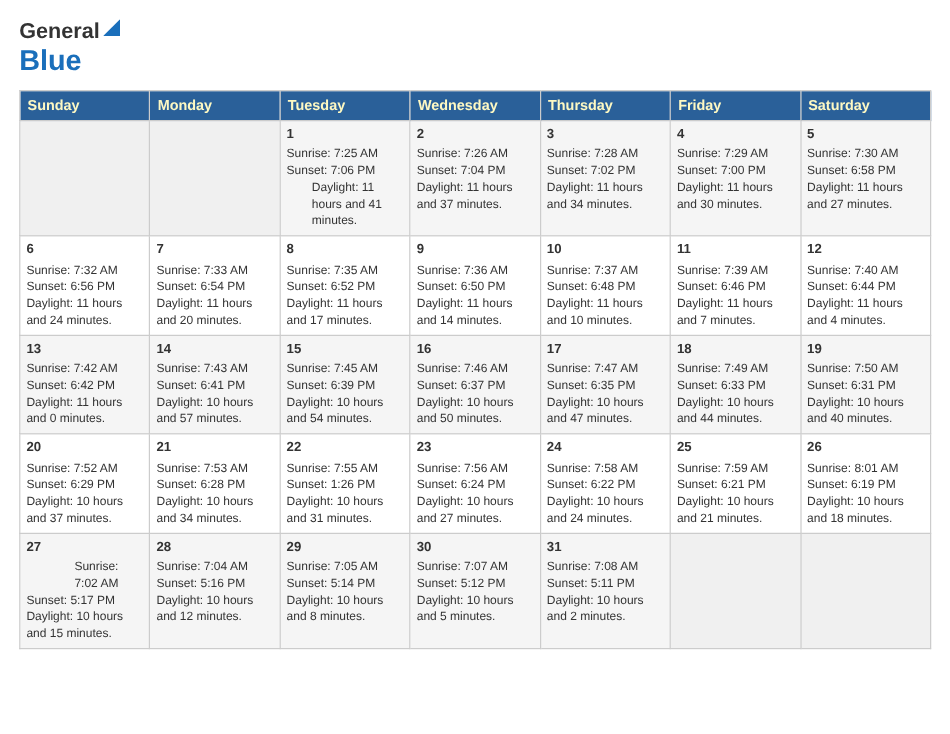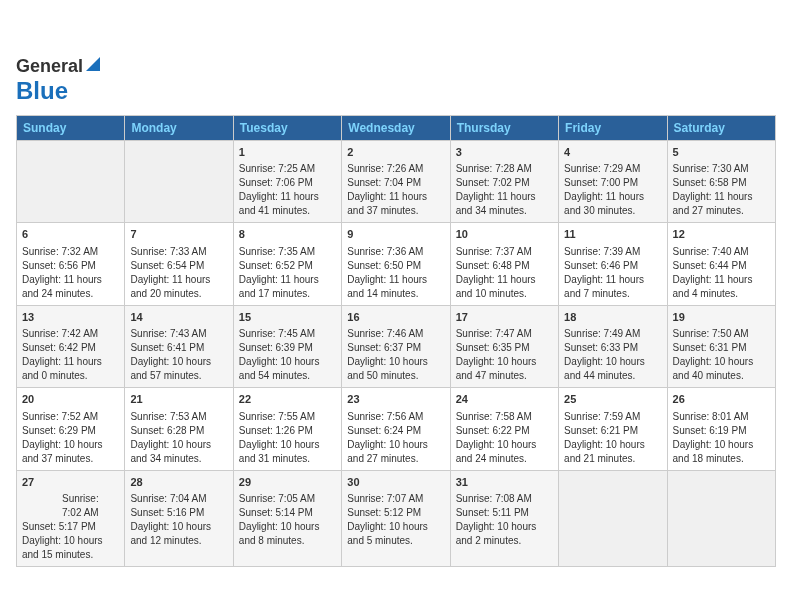--- a/index.html
+++ b/index.html
@@ -17,42 +17,41 @@
       margin-bottom: 10px;
     }
     .logo {
       display: flex;
       flex-direction: column;
       align-items: flex-start;
     }
     .logo-line {
       display: flex;
       align-items: flex-end;
-      margin-top: 40px;
     }
     .title-block {
       text-align: right;
     }
     .title-month {
       font-size: 32px;
       font-weight: bold;
       color: #222;
     }
     .title-location {
       font-size: 15px;
       color: #444;
     }
     .calendar {
       width: 100%;
       border-collapse: collapse;
       font-size: 10.5px;
     }
     .calendar th {
       background-color: #2a6099;
-      color: #7dd3fc;
+      color: #fef9c3;
       text-align: left;
       padding: 5px 6px;
       font-size: 12px;
       border: 1px solid #ccc;
     }
     .calendar td {
       border: 1px solid #ccc;
       vertical-align: top;
       padding: 4px 5px;
       width: 108px;
@@ -109,21 +108,21 @@
     </tr>
   </thead>
   <tbody id="calendar-body">
   <tr>
         <td class="empty"></td>
         <td class="empty"></td>
         <td>
           <span class="day-num">1</span>
           <span style="display: block;">Sunrise: 7:25 AM</span>
           <span style="display: block;">Sunset: 7:06 PM</span>
-          <span style="display: block;">Daylight: 11 hours and 41 minutes.</span>
+          <span style="display: block; margin-left: 21px;">Daylight: 11 hours and 41 minutes.</span>
         </td>
         <td>
           <span class="day-num">2</span>
           <span style="display: block;">Sunrise: 7:26 AM</span>
           <span style="display: block;">Sunset: 7:04 PM</span>
           <span style="display: block;">Daylight: 11 hours and 37 minutes.</span>
         </td>
         <td>
           <span class="day-num">3</span>
           <span style="display: block;">Sunrise: 7:28 AM</span>

